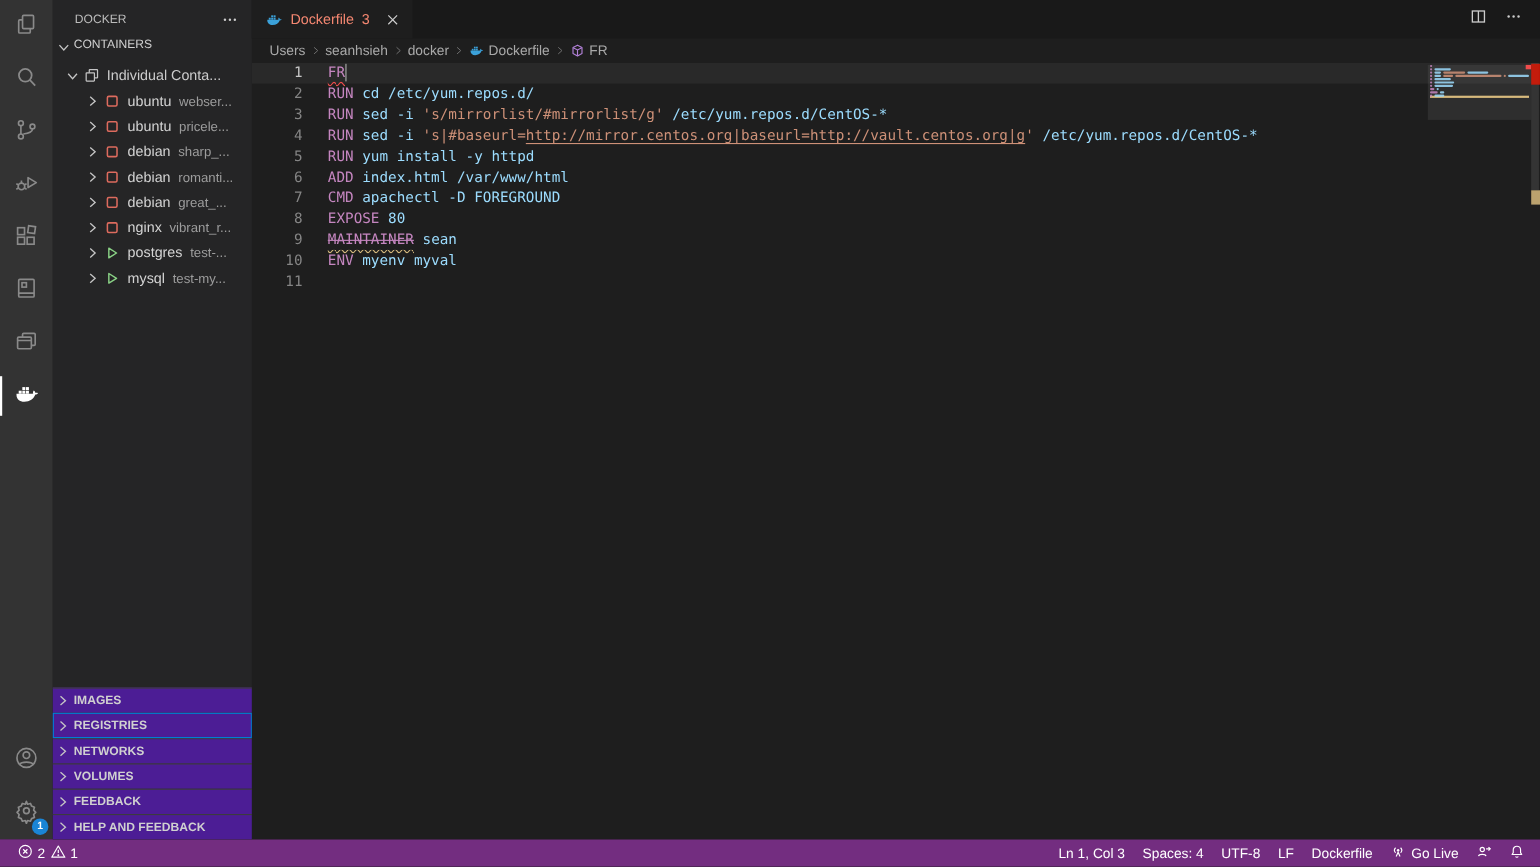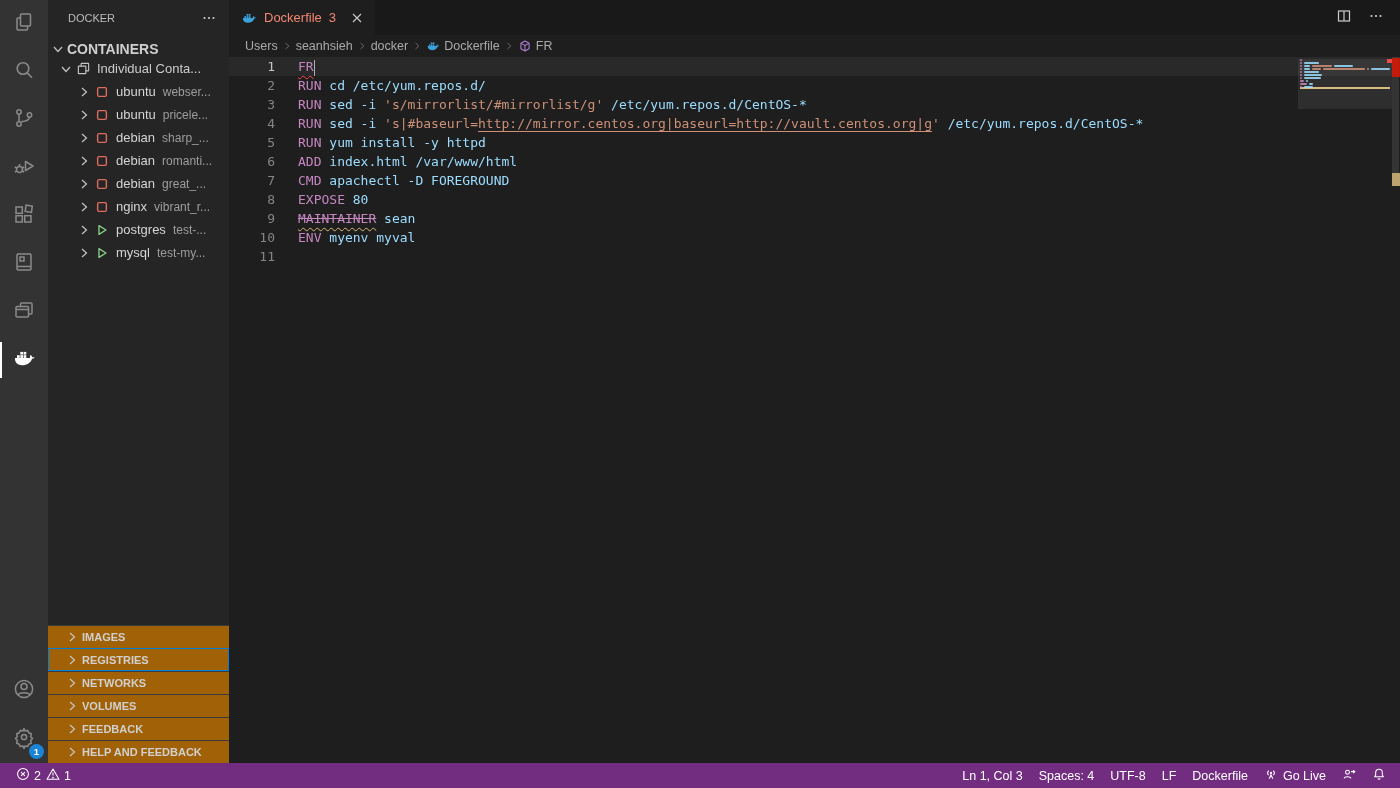--- a/index.html
+++ b/index.html
@@ -19,35 +19,35 @@
   .ab-item svg { width:24px; height:24px; }
   .ab-item.active { color:#ffffff; }
   .ab-item.active::before { content:""; position:absolute; left:0; top:6px; bottom:6px; width:2px; background:#ffffff; }
   .ab-badge { position:absolute; right:4px; bottom:4px; min-width:15px; height:15px; border-radius:50%; background:#1a85d6; color:#fff; font-size:9.5px; display:flex; align-items:center; justify-content:center; font-weight:bold; }
 
   
   .sidebar { width:181px; background:#252526; color:#cccccc; position:relative; display:flex; flex-direction:column; }
   .side-title { height:35px; flex:none; display:flex; align-items:center; justify-content:space-between; padding:0 12px 0 20px; }
   .side-title-text { font-size:11px; color:#bcbcbc; }
   .side-title .more { color:#cccccc; width:16px; height:16px; cursor:pointer; }
-  .sec-header { height:22px; flex:none; display:flex; align-items:flex-end; font-weight:bold; font-size:14px; color:#cfcfcf; padding-left:2px; cursor:pointer; }
+  .sec-header { height:22px; flex:none; display:flex; align-items:flex-start; font-weight:normal; font-size:11px; color:#cfcfcf; padding-left:2px; cursor:pointer; }
   .sec-header .chev { width:16px; height:16px; color:#c5c5c5; margin-right:1px; flex:none; }
   .tree { flex:none; }
   .row { height:23px; display:flex; align-items:center; font-size:13px; color:#cccccc; cursor:pointer; white-space:nowrap; }
   .row .chev { width:16px; height:16px; color:#c5c5c5; margin-right:2px; flex:none; }
   .row.group { padding-left:10px; }
   .row.child { padding-left:28px; }
   .gicon { width:15px; height:15px; color:#c5c5c5; margin-right:6px; flex:none; }
   .state { width:14px; height:14px; margin:0 7px 0 1px; flex:none; }
   .state.stopped { color:#dd6b5e; }
   .state.running { color:#89d185; }
   .cname { margin-right:7px; color:#d4d4d4; }
   .cdesc { color:#9d9d9d; font-size:12px; }
   .bottom-secs { position:absolute; bottom:0; left:0; right:0; }
-  .bsec { height:23px; border-top:1px solid #3c3c3d; display:flex; align-items:center; padding-left:16px; font-weight:bold; font-size:11px; color:#d0d0d0; cursor:pointer; background:#a16207; }
+  .bsec { height:23px; border-top:1px solid #3c3c3d; display:flex; align-items:center; padding-left:1px; font-weight:bold; font-size:11px; color:#d0d0d0; cursor:pointer; background:#4c1d95; }
   .bsec .chev { width:16px; height:16px; color:#c5c5c5; margin-right:2px; flex:none; }
   .bsec.focused { outline:1px solid #007fd4; outline-offset:-1px; }
 
   
   .editor { flex:1; min-width:0; display:flex; flex-direction:column; background:#1e1e1e; position:relative; }
   .tabbar { height:35px; flex:none; background:#191919; display:flex; justify-content:space-between; }
   .tab { background:#1e1e1e; display:flex; align-items:center; padding:0 10px 0 12px; gap:7px; cursor:pointer; }
   .tab .ticon { width:16px; height:16px; color:#3ba1d9; flex:none; }
   .tab-title { color:#f48771; font-size:13px; }
   .tab-badge { color:#f48771; font-size:13px; }

